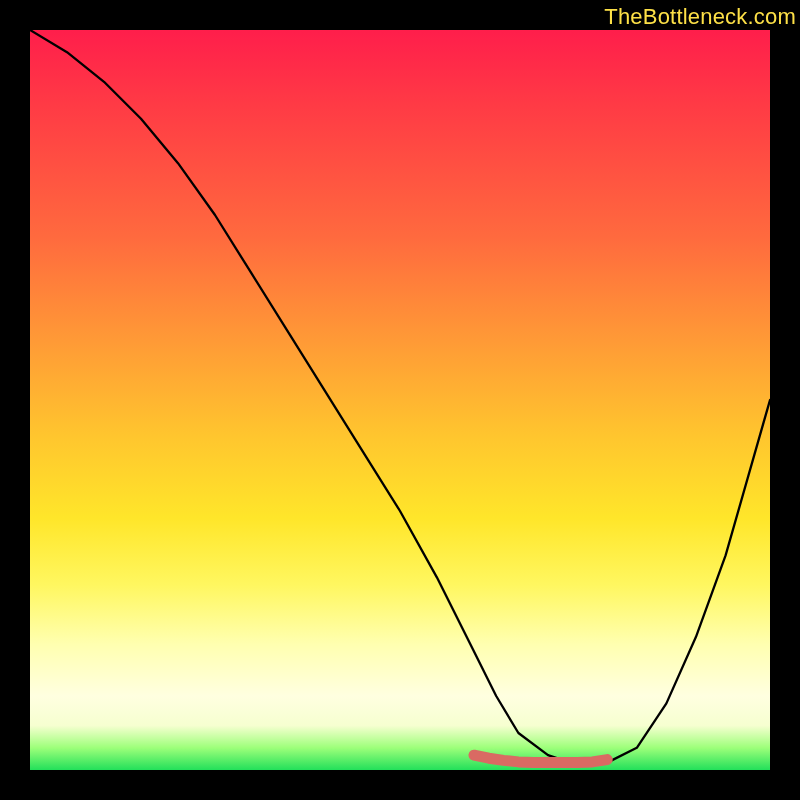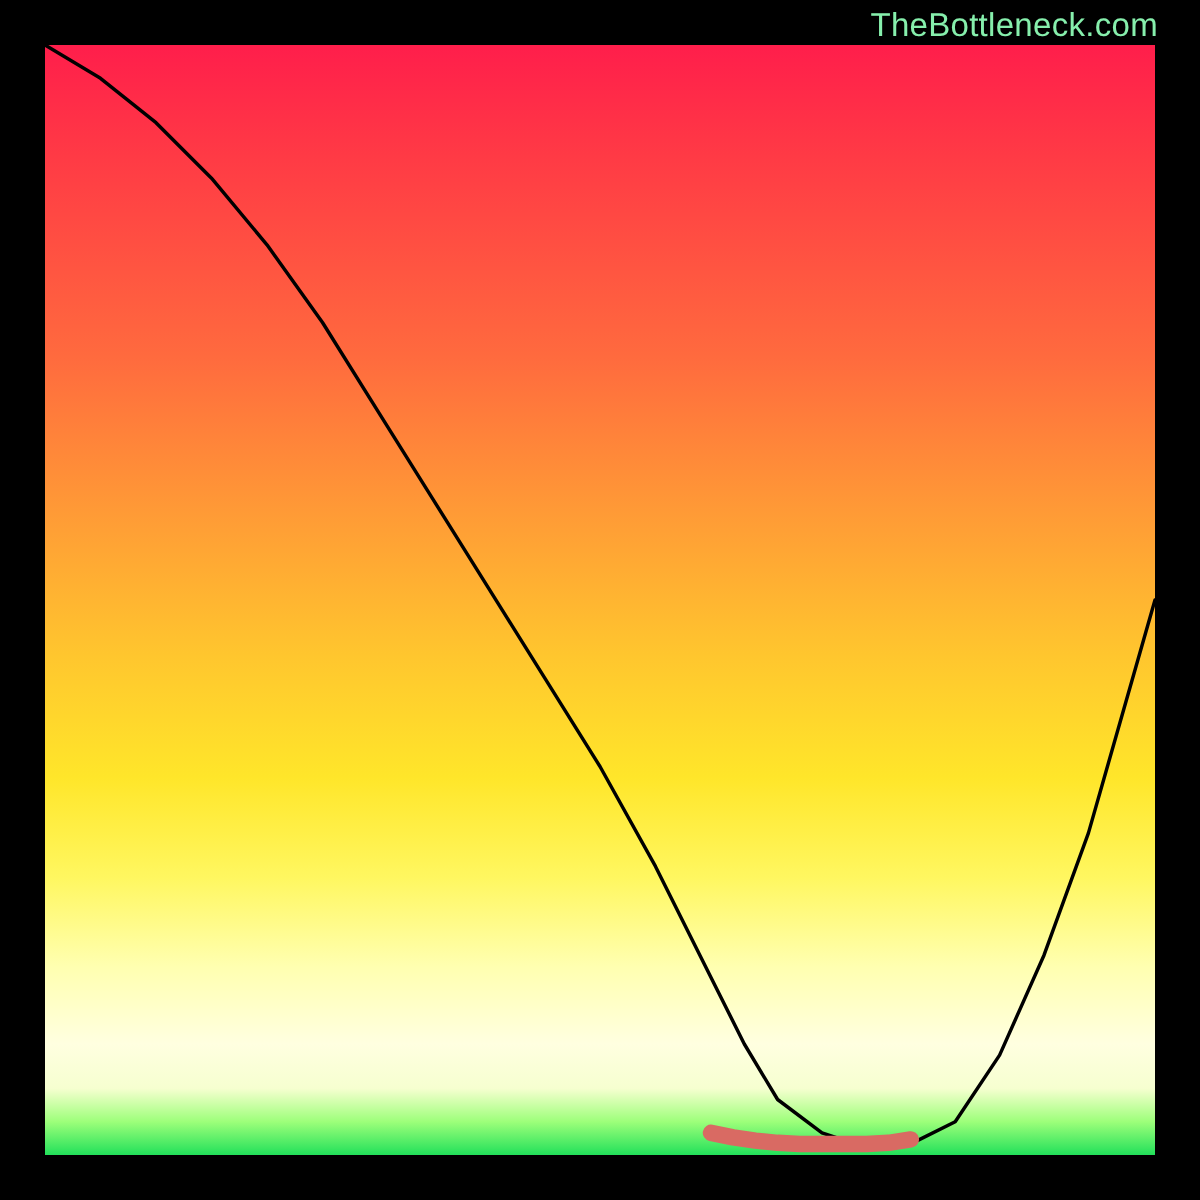--- a/index.html
+++ b/index.html
@@ -13,22 +13,22 @@
   }
   .frame {
     position: relative;
     width: 800px;
     height: 800px;
     background: #000;
   }
   .watermark {
     position: absolute;
     top: 4px;
-    right: 28px;
-    color: #86efac;
+    right: 4px;
+    color: #fde047;
     font-size: 22px;
     font-weight: 500;
     letter-spacing: 0.2px;
     z-index: 5;
   }
   .plot-area {
     position: absolute;
     left: 30px;
     top: 30px;
     width: 740px;

